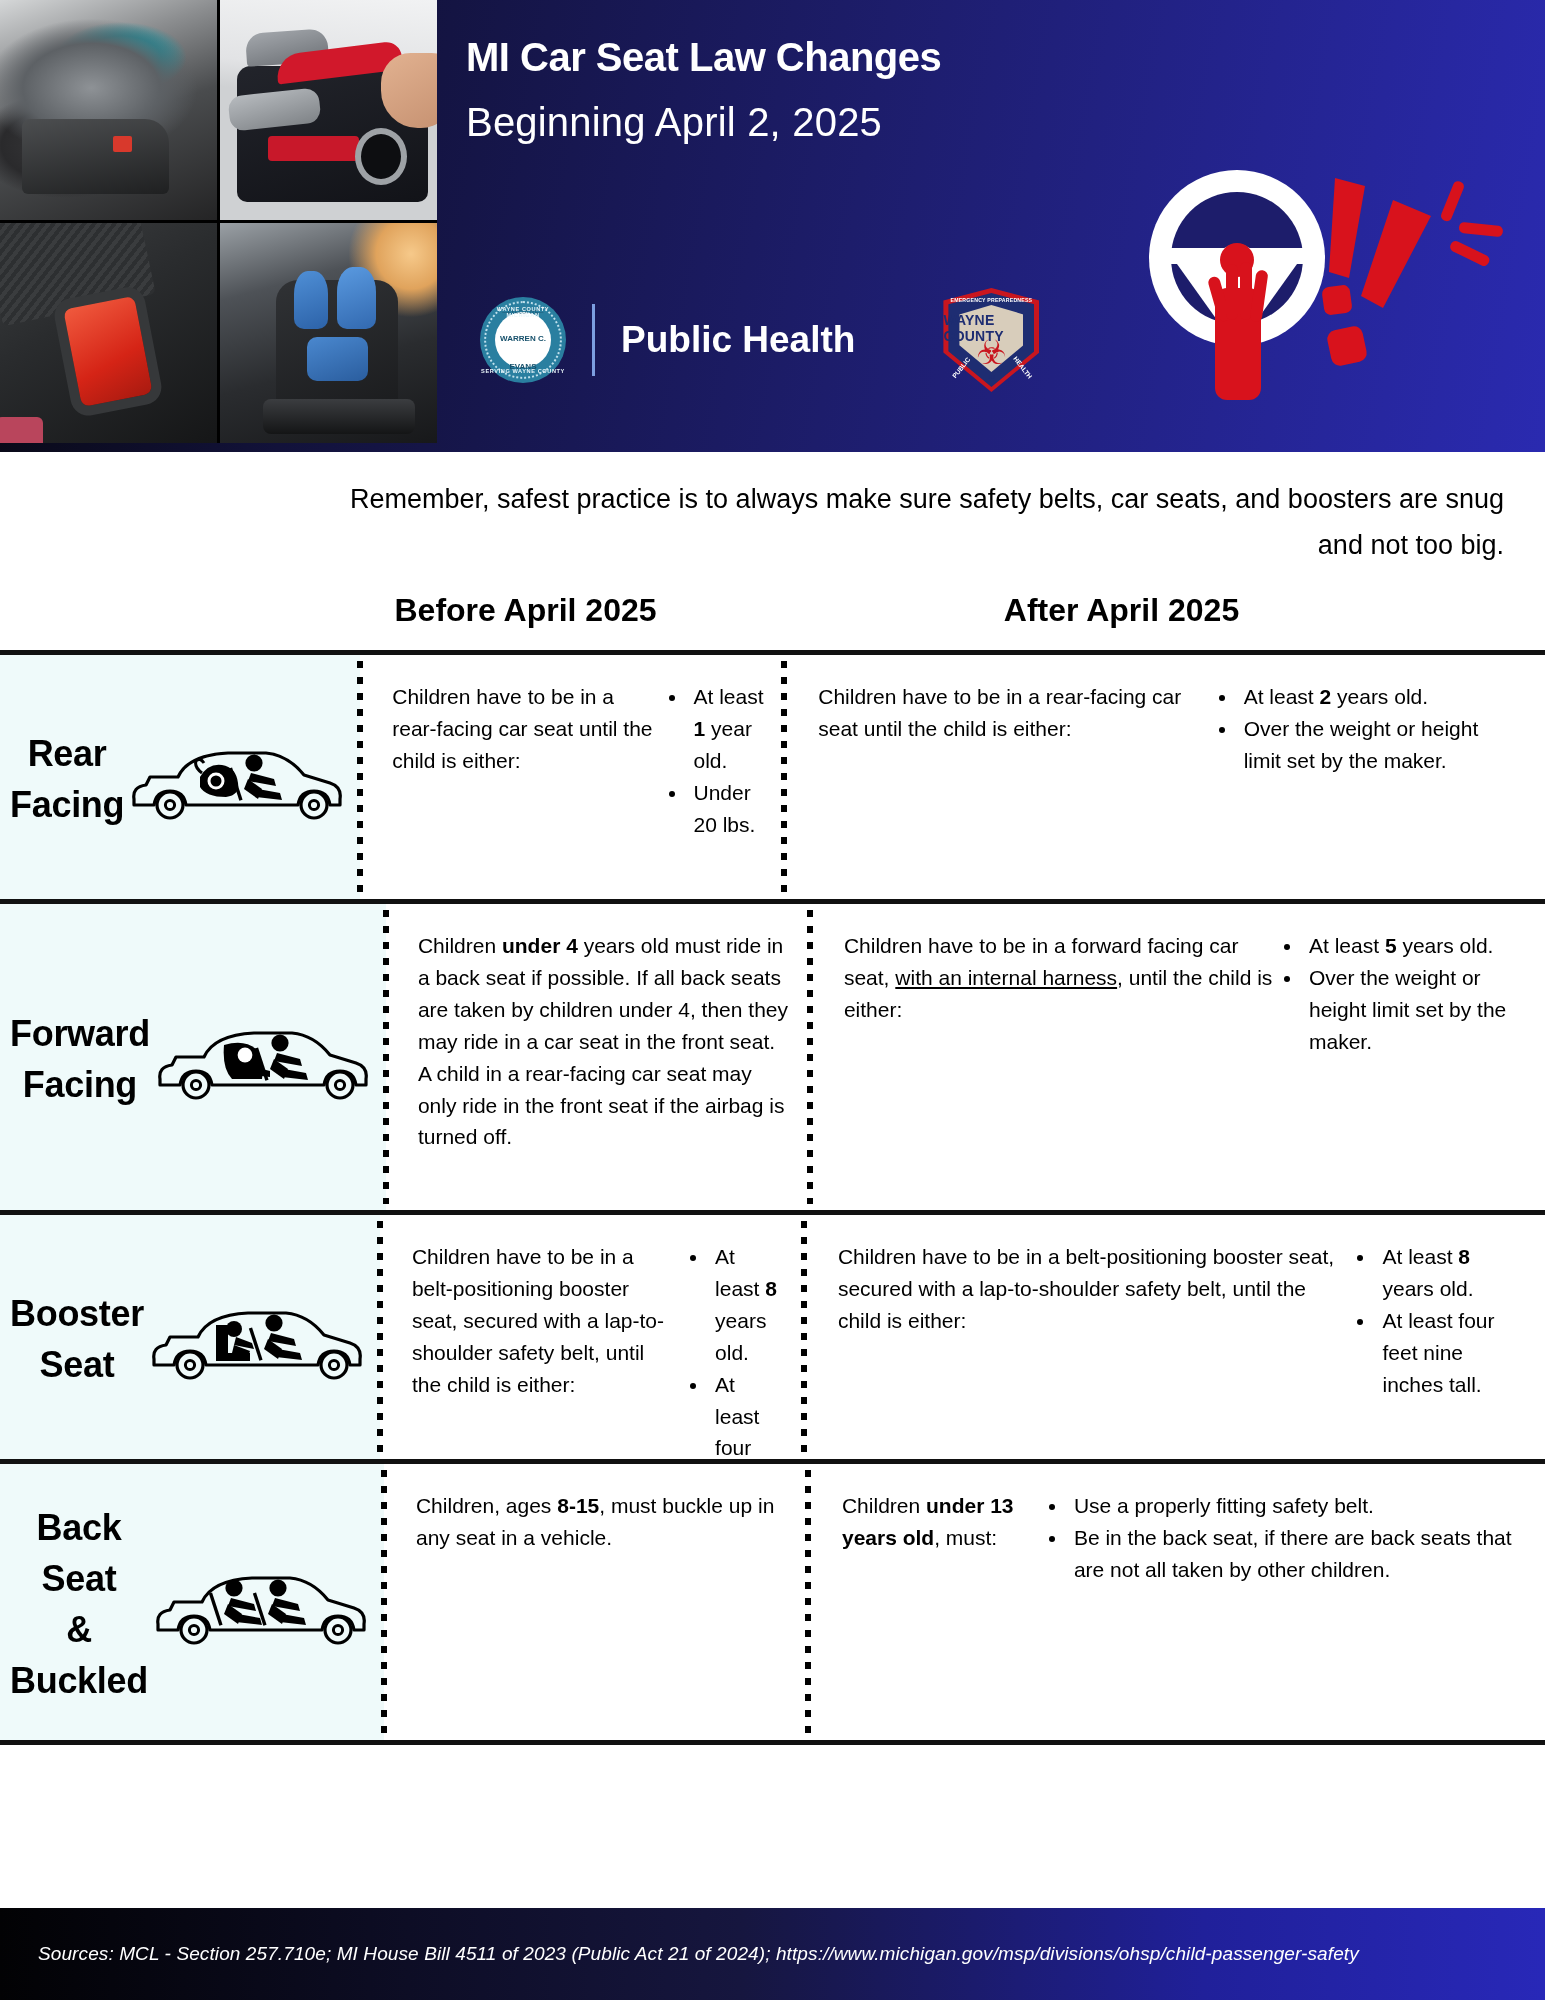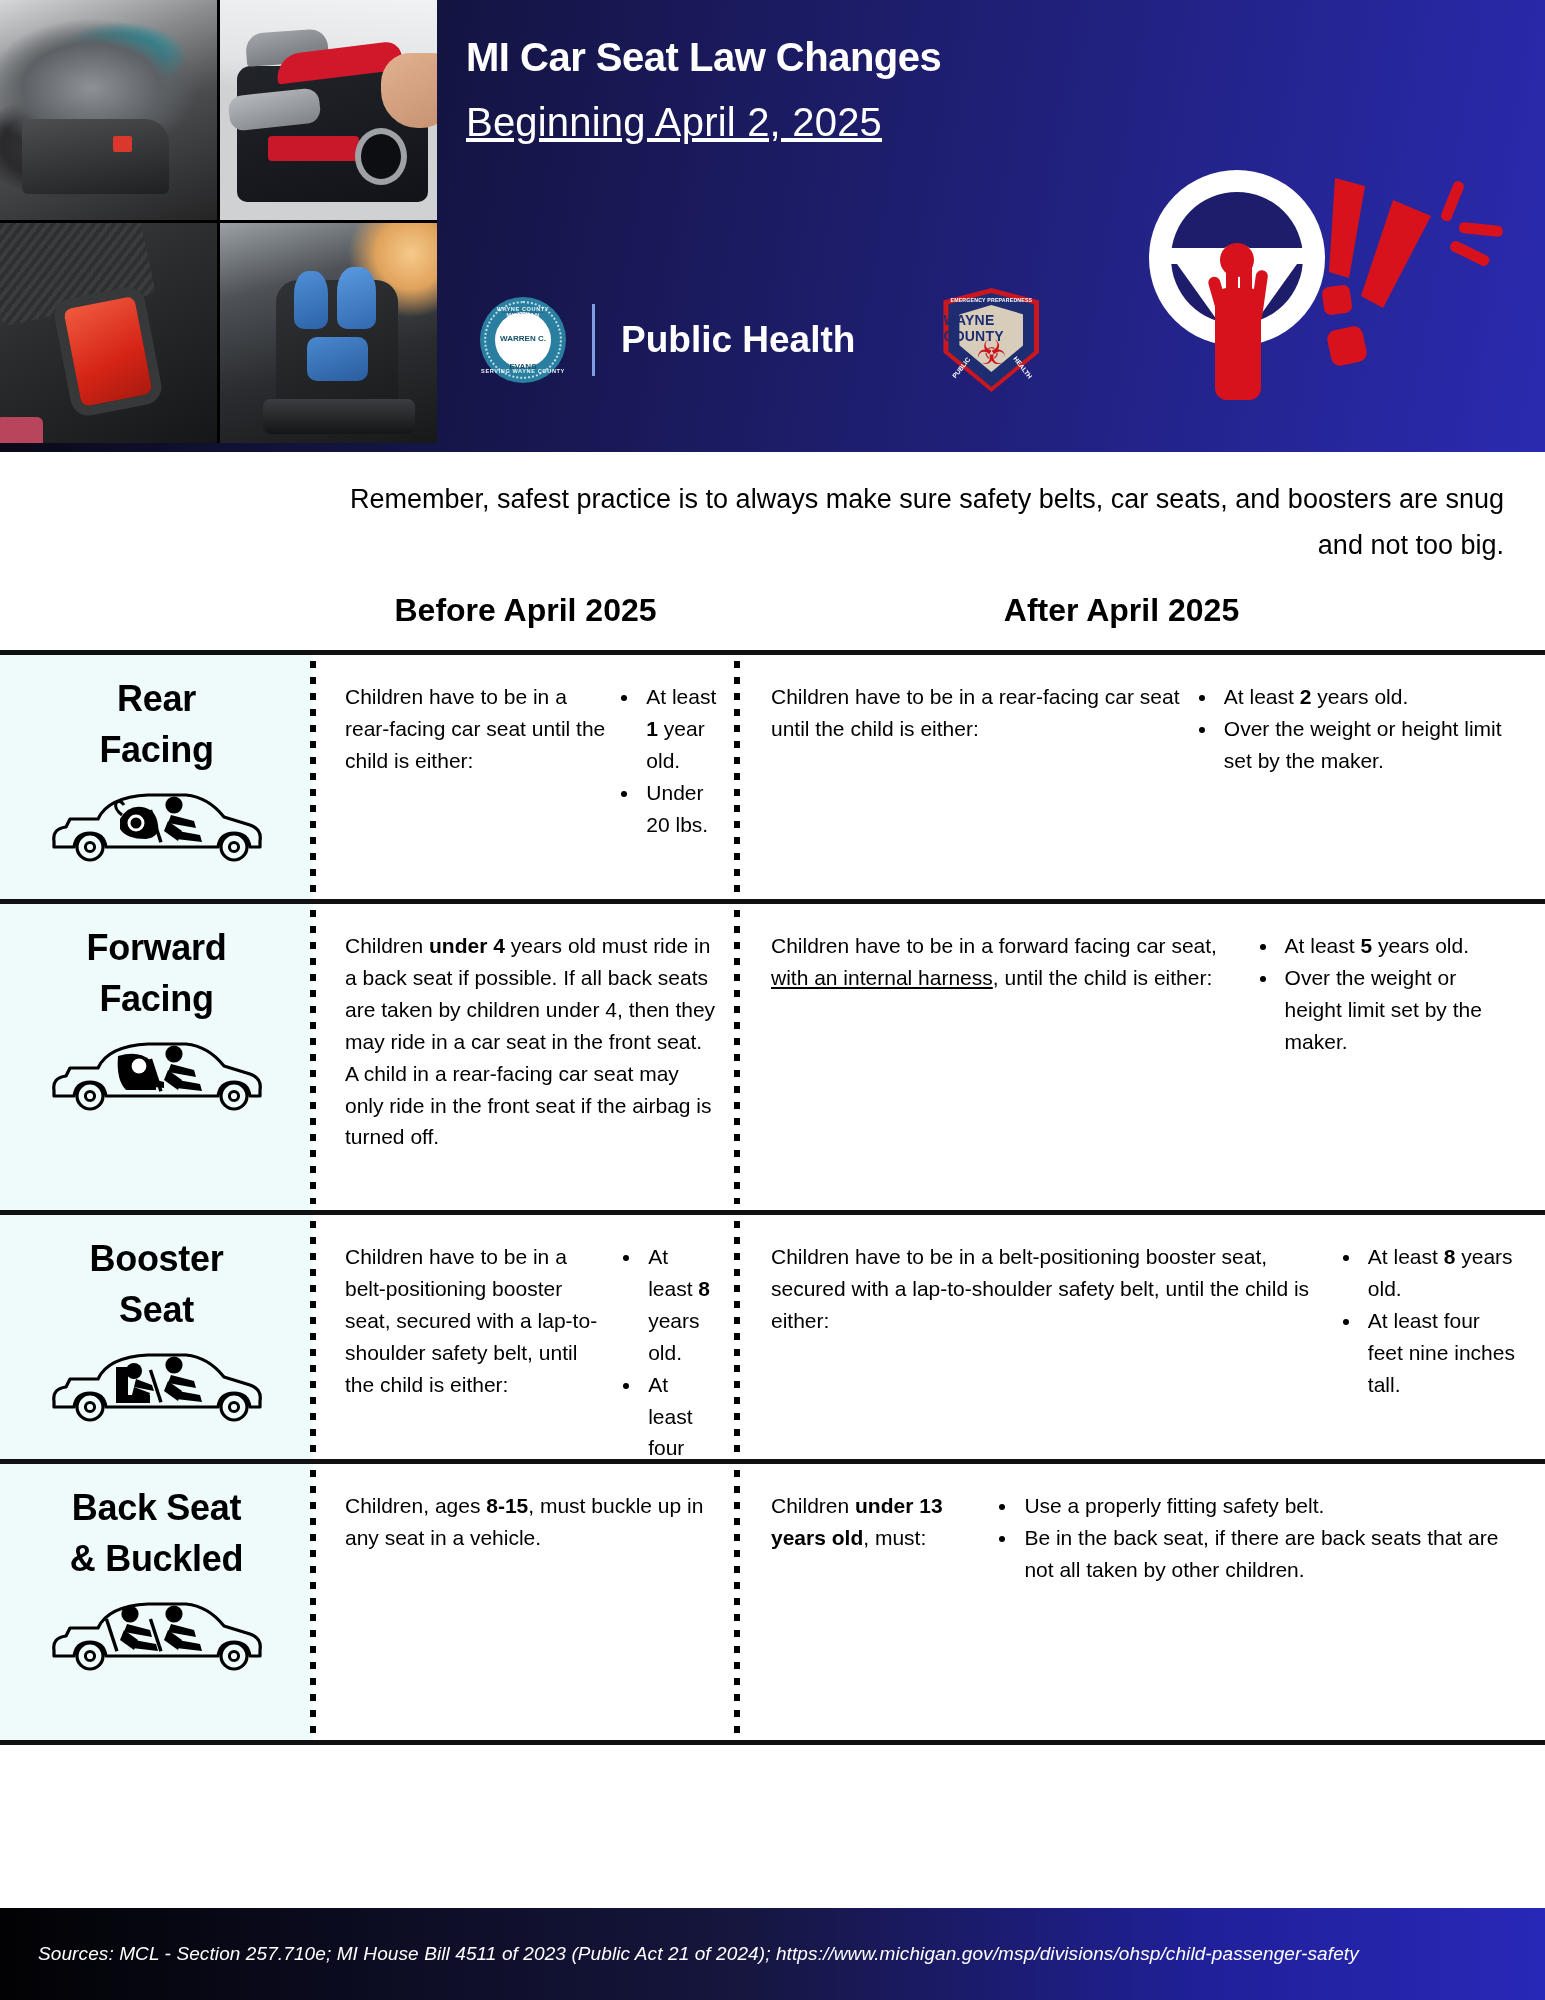--- a/index.html
+++ b/index.html
@@ -106,21 +106,20 @@
     letter-spacing: -0.5px;
     line-height: 1.05;
     white-space: nowrap;
   }
   .sub-title {
     margin-top: 22px;
     font-size: 40px;
     color: #ffffff;
     font-weight: 400;
     letter-spacing: 0.2px;
-    text-decoration: underline;
   }
   .logo-row {
     position: absolute;
     left: 480px; top: 288px;
     display: flex;
     align-items: center;
     gap: 26px;
   }
   
   .seal {
@@ -246,21 +245,21 @@
   .trow {
     display: flex;
     position: relative;
     background: #ffffff;
   }
   .label-cell {
     flex: 0 0 313px;
     background: #effafa;
     padding: 18px 10px 14px 10px;
     display: flex;
-    flex-direction: column;
+    flex-direction: row;
     align-items: center;
     justify-content: flex-start;
   }
   .label-title {
     font-size: 36px;
     font-weight: bold;
     color: #000;
     line-height: 1.42;
     text-align: center;
     letter-spacing: -0.3px;

